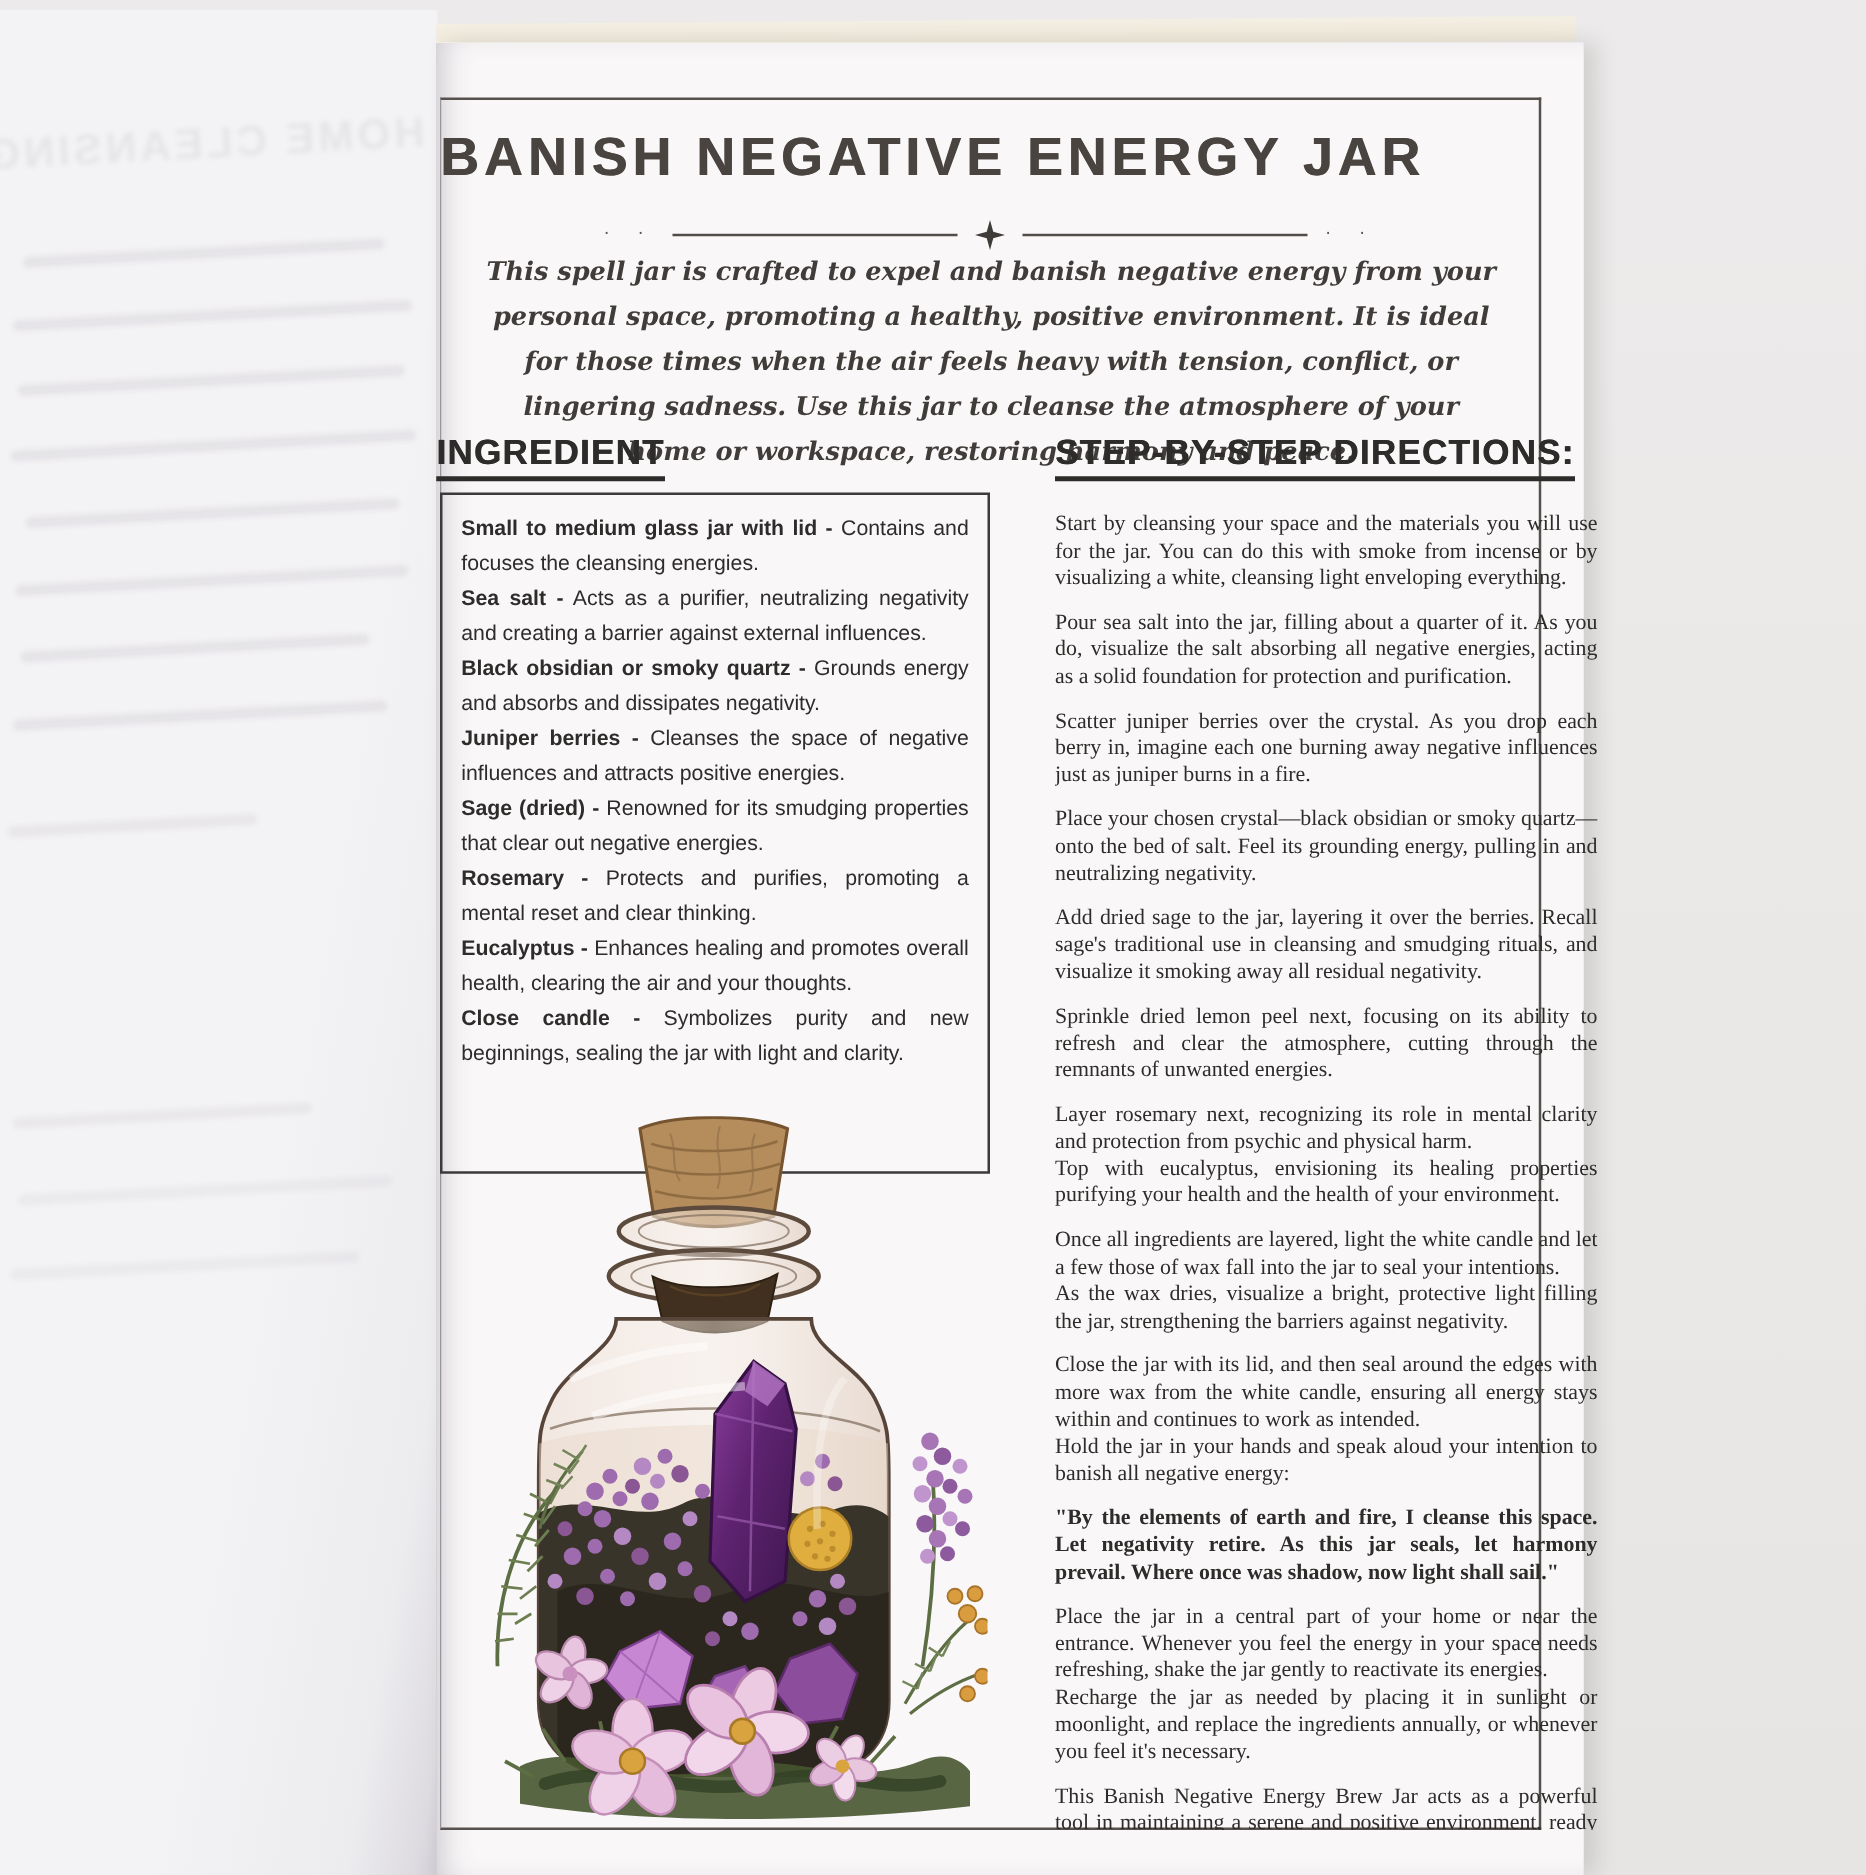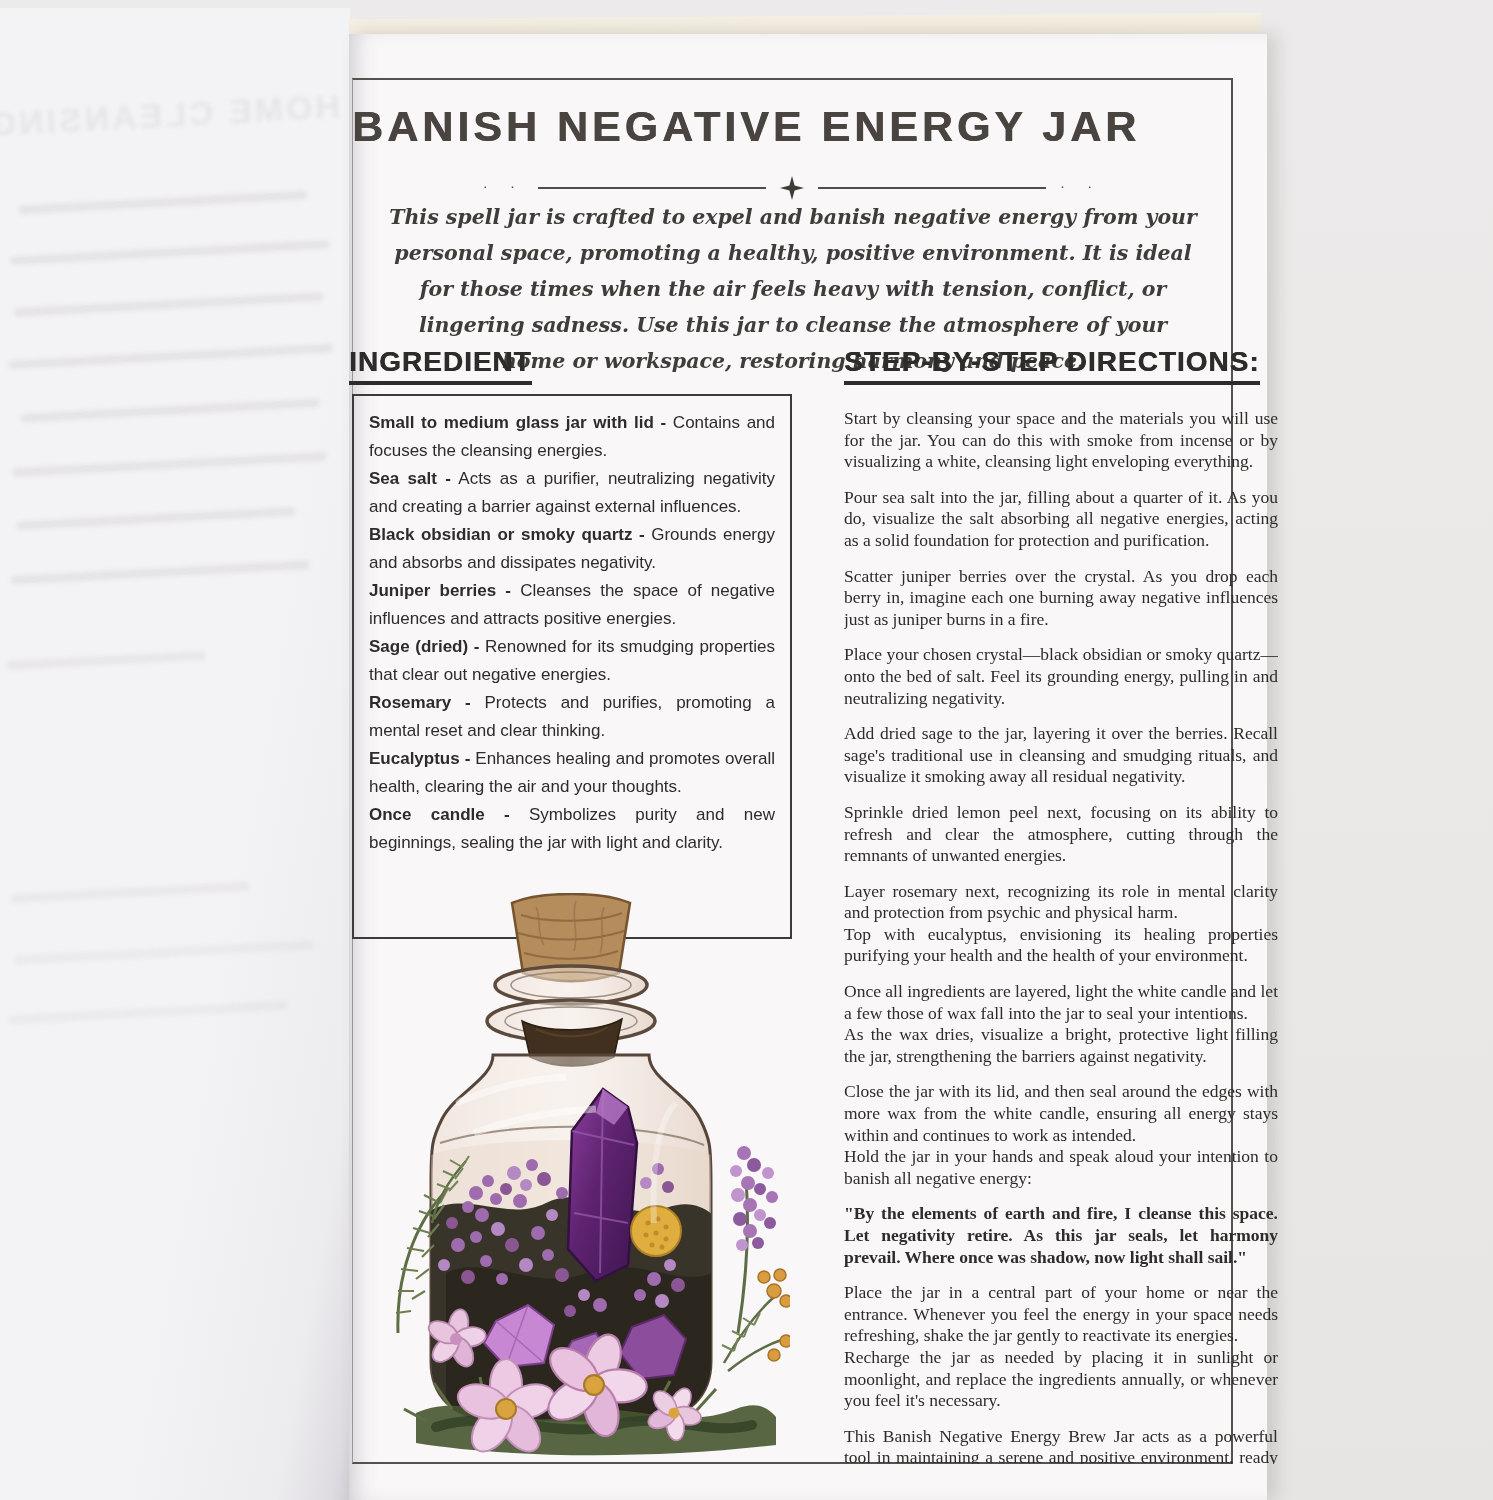--- a/index.html
+++ b/index.html
@@ -146,21 +146,21 @@
 
         <p><b>Juniper berries -</b> <span>Cleanses the space of negative influences and attracts positive energies.</span></p>
 
         <p><b>Sage (dried) -</b> <span>Renowned for its smudging properties that clear out negative energies.</span></p>
 
 
         <p><b>Rosemary -</b> <span>Protects and purifies, promoting a mental reset and clear thinking.</span></p>
 
         <p><b>Eucalyptus -</b> <span>Enhances healing and promotes overall health, clearing the air and your thoughts.</span></p>
 
-        <p><b>Once candle -</b> <span>Symbolizes purity and new beginnings, sealing the jar with light and clarity.</span></p>
+        <p><b>Close candle -</b> <span>Symbolizes purity and new beginnings, sealing the jar with light and clarity.</span></p>
       </div>
   </div>
 
   <div class="jar-wrap">
     <svg width="434" height="568" viewBox="0 0 434 568">
       <defs>
         <linearGradient id="amethyst" x1="0" y1="0" x2="1" y2="1">
           <stop offset="0" stop-color="#8d3f9e"></stop>
           <stop offset="0.45" stop-color="#5e2370"></stop>
           <stop offset="1" stop-color="#3f1650"></stop>

